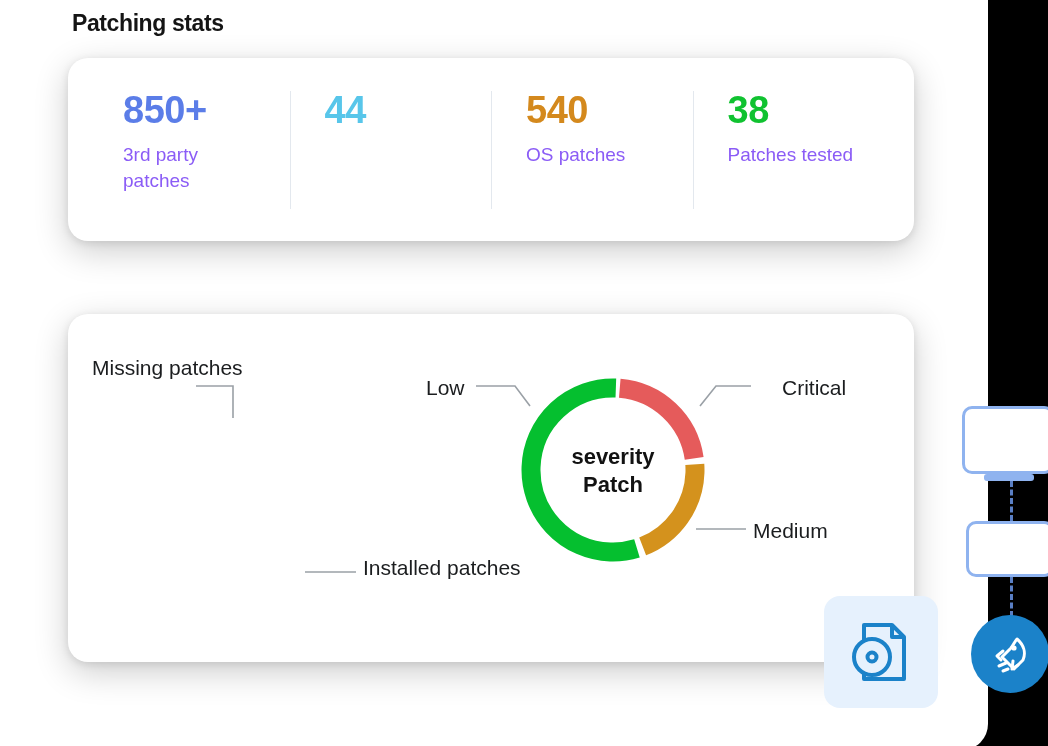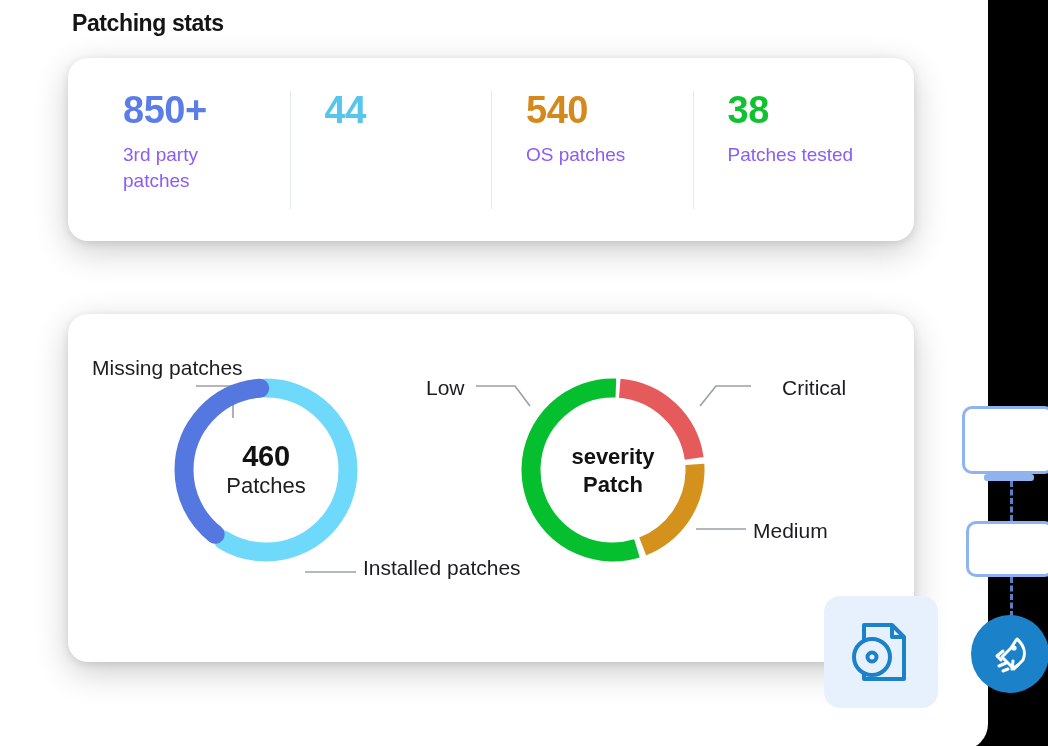--- a/index.html
+++ b/index.html
@@ -254,34 +254,20 @@
 
         <polyline points="288,258 237,258" fill="none" stroke="#9aa0a6" stroke-width="1.6"></polyline>
 
         <polyline points="408,72 447,72 462,92" fill="none" stroke="#9aa0a6" stroke-width="1.6"></polyline>
 
         <polyline points="683,72 648,72 632,92" fill="none" stroke="#9aa0a6" stroke-width="1.6"></polyline>
 
         <polyline points="678,215 628,215" fill="none" stroke="#9aa0a6" stroke-width="1.6"></polyline>
       </svg>
 
-      <div class="donut-wrap" id="donut-patches">
-        <svg width="200" height="200" viewBox="0 0 200 200">
-          <g transform="rotate(-90 100 100)">
-
-            <circle cx="100" cy="100" r="82" fill="none" stroke="#6fd9fb" stroke-width="19" stroke-linecap="round" stroke-dasharray="302 213" stroke-dashoffset="0"></circle>
-
-            <circle cx="100" cy="100" r="82" fill="none" stroke="#5577e0" stroke-width="19" stroke-linecap="round" stroke-dasharray="196 319" stroke-dashoffset="-312"></circle>
-          </g>
-        </svg>
-        <div class="donut-center">
-          <div class="big">460</div>
-          <div class="sub">Patches</div>
-        </div>
-      </div>
 
       <div class="donut-wrap" id="donut-severity">
         <svg width="200" height="200" viewBox="0 0 200 200">
           <g transform="rotate(-88 100 100)">
 
             <circle cx="100" cy="100" r="82" fill="none" stroke="#e55b5b" stroke-width="19" stroke-dasharray="110 405" stroke-dashoffset="-4"></circle>
 
             <circle cx="100" cy="100" r="82" fill="none" stroke="#d4921d" stroke-width="19" stroke-dasharray="104 411" stroke-dashoffset="-120"></circle>
 
             <circle cx="100" cy="100" r="82" fill="none" stroke="#05bf2f" stroke-width="19" stroke-dasharray="285 230" stroke-dashoffset="-230"></circle>

